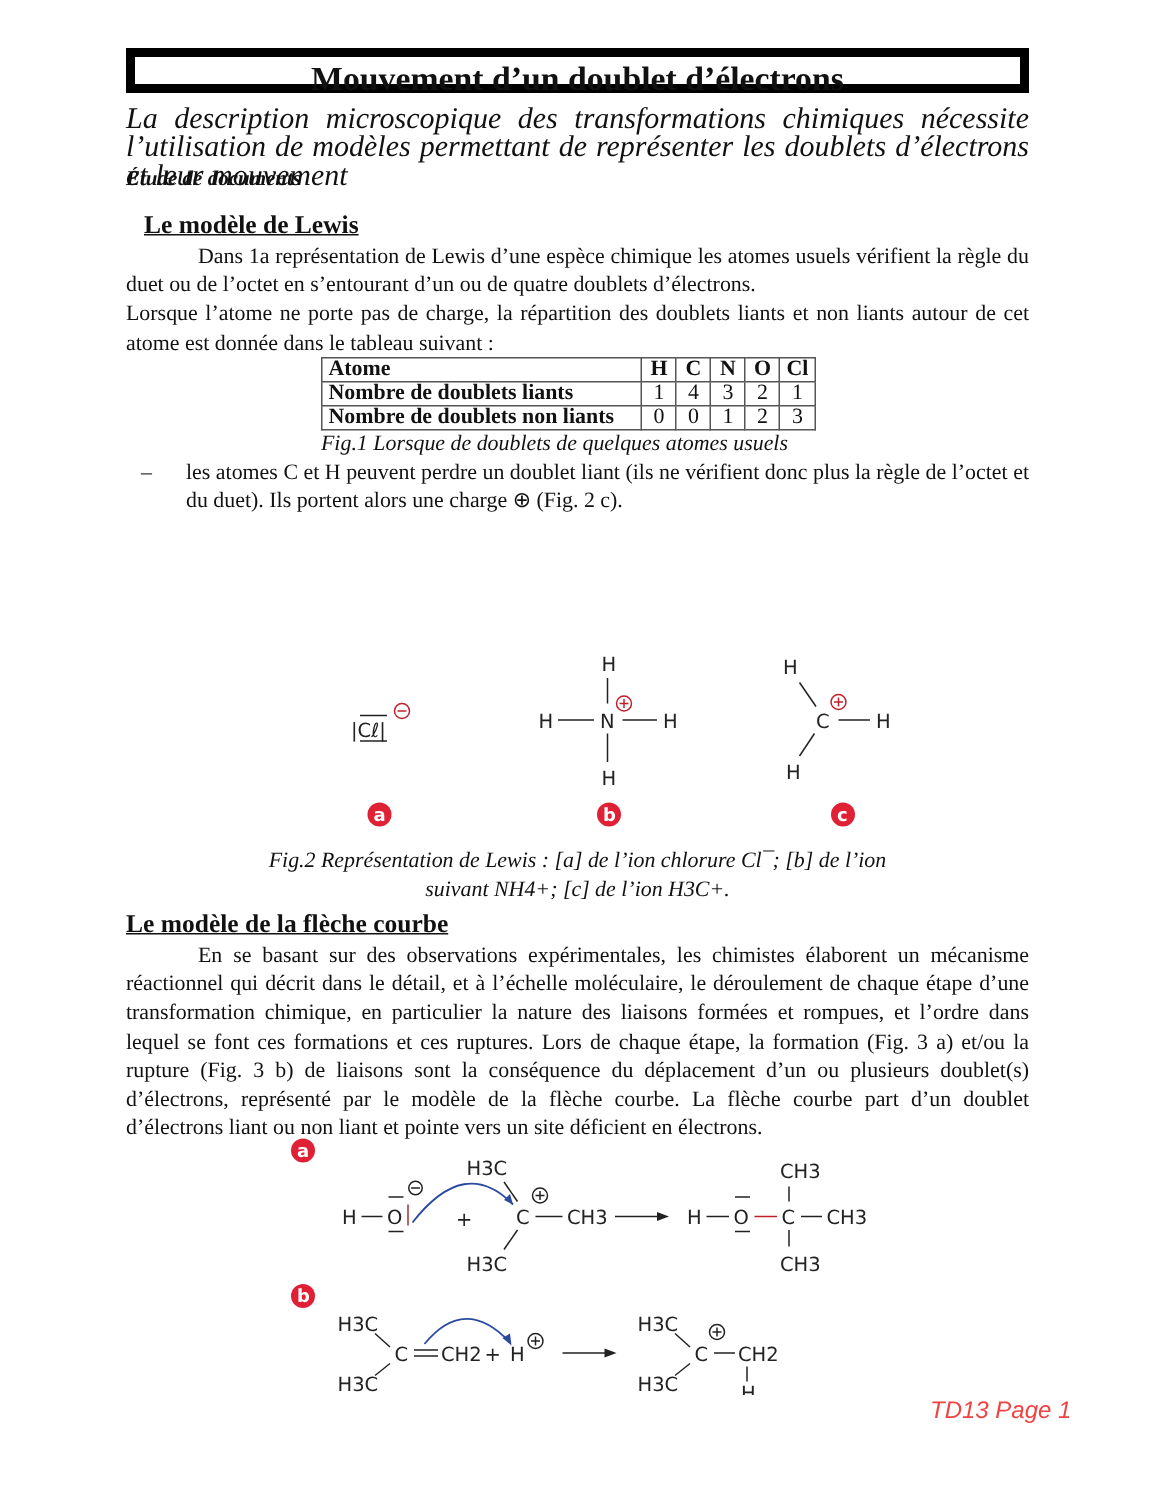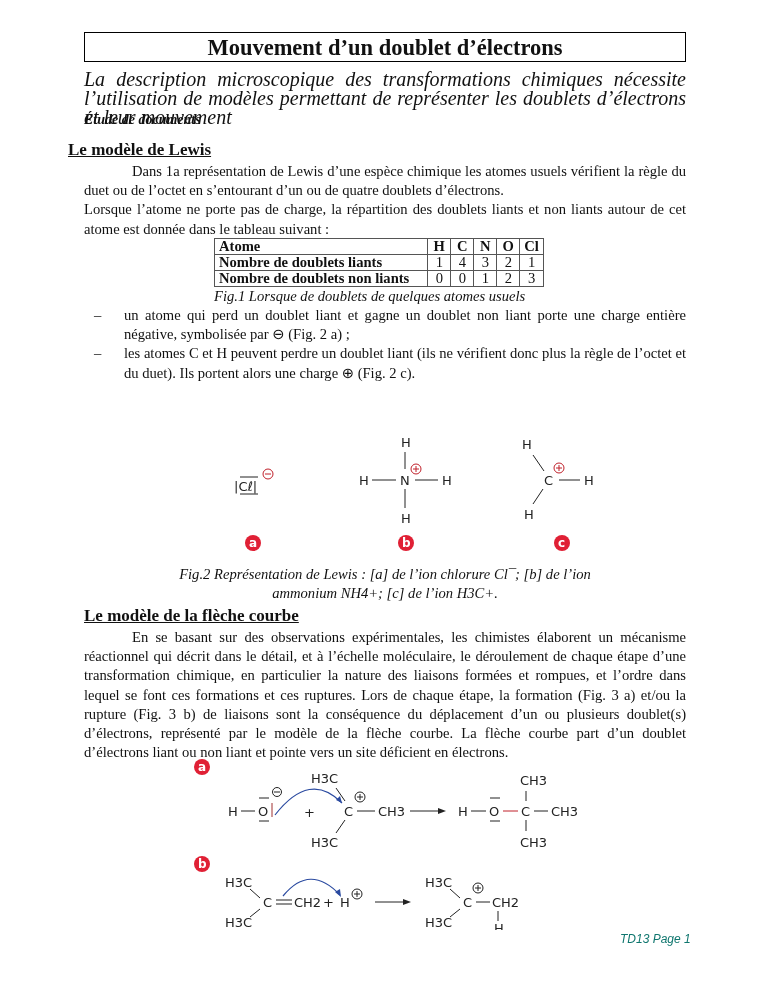--- a/index.html
+++ b/index.html
@@ -1,49 +1,49 @@
 <!DOCTYPE html>
 <html><head>
 <meta charset="utf-8">
 <style>
   html, body { margin:0; padding:0; background:#fff; }
   body { width:768px; height:994px; position:relative; overflow:hidden;
          font-family:"Liberation Serif", serif; color:#111; }
   .abs { position:absolute; }
-  .title-box { left:84px; top:32px; width:602px; height:30px; border:1px solid #000000;
+  .title-box { left:84px; top:32px; width:602px; height:30px; border:6px solid #000000;
                box-sizing:border-box; text-align:center; font-weight:bold; font-size:22.5px; line-height:29px; }
   .intro { left:84px; top:70px; width:602px; font-style:italic; font-size:20px; line-height:19px; text-align:justify; }
   .h-etude { left:84px; top:112px; font-style:italic; font-weight:bold; font-size:14px; }
   .h-sec { font-weight:bold; font-size:17px; text-decoration:underline; }
   .para { width:602px; left:84px; font-size:14.6px; line-height:19.2px; text-align:justify; }
   .indent { text-indent:48px; }
   table.atoms { left:214px; top:238px; border-collapse:collapse; font-size:14.6px; }
   table.atoms td { border:1px solid #555; padding:0 4px; line-height:15px;margin-top:29px; }
   table.atoms td.lbl { font-weight:bold; padding-right:18px; }
   table.atoms td.c { text-align:center; width:14px; }
   table.atoms tr.hdr td.c { font-weight:bold; }
   .fig1cap { left:214px; top:288px; font-style:italic; font-size:14.6px; }
   ul.dash { list-style:none; margin:0; padding:0; }
   ul.dash li { position:relative; padding-left:40px; }
   ul.dash li::before { content:"\2013"; position:absolute; left:10px; }
   .fig2cap { left:100px; top:565px; width:570px; text-align:center; font-style:italic; font-size:14.6px; line-height:19px; }
   .chem { font-family:"DejaVu Sans", sans-serif; font-size:13px; fill:#222; }
   .badge { fill:#e02035; }
   .badge-t { fill:#fff; font-family:"DejaVu Sans", sans-serif; font-size:12px; font-weight:bold; }
-  .footer { left:620px; top:932px; font-family:"Liberation Sans", sans-serif; font-style:italic; font-size:12px; color:#0f766e; }
+  .footer { left:620px; top:932px; font-family:"Liberation Sans", sans-serif; font-style:italic; font-size:16px; color:#ef4444; }
   svg text { font-family:"DejaVu Sans", sans-serif; }
 </style>
 </head>
 <body>
 
 <div class="abs title-box">Mouvement d’un doublet d’électrons</div>
 <div class="abs intro">La description microscopique des transformations chimiques nécessite l’utilisation de modèles permettant de représenter les doublets d’électrons et leur mouvement</div>
 <div class="abs h-etude">Étude de documents</div>
 
-<div class="abs h-sec" style="left:68px;top:140px;">Le modèle de Lewis</div>
+<div class="abs h-sec" style="left:96px;top:140px;">Le modèle de Lewis</div>
 <div class="abs para" style="top:162px;">
   <div class="indent">Dans 1a représentation de Lewis d’une espèce chimique les atomes usuels vérifient la règle du duet ou de l’octet en s’entourant d’un ou de quatre doublets d’électrons.</div>
   <div>Lorsque l’atome ne porte pas de charge, la répartition des doublets liants et non liants autour de cet atome est donnée dans le tableau suivant :</div>
 </div>
 
 <table class="abs atoms">
   <tbody>
       <tr class="hdr">
     <td class="lbl">Atome</td>
     <td class="c">H</td>
@@ -67,21 +67,20 @@
     <td class="c">1</td>
     <td class="c">2</td>
     <td class="c">3</td>
   </tr>
 </tbody>
   </table>
 <div class="abs fig1cap">Fig.1 Lorsque de doublets de quelques atomes usuels</div>
 
 <div class="abs para" style="top:306px;">
   <ul class="dash">
-    <li>un atome qui perd un doublet liant et gagne un doublet non liant porte une charge entière négative, symbolisée par ⊖ (Fig. 2 a) ;</li>
     <li>les atomes C et H peuvent perdre un doublet liant (ils ne vérifient donc plus la règle de l’octet et du duet). Ils portent alors une charge ⊕ (Fig. 2 c).</li>
   </ul>
 </div>
 
 <svg class="abs" style="left:0;top:425px;" width="768" height="135">
 
   <g>
     <text x="234" y="66" class="chem">|Cℓ|</text>
     <line x1="240" y1="52" x2="258" y2="52" stroke="#222" stroke-width="1"></line>
     <line x1="240" y1="69" x2="258" y2="69" stroke="#222" stroke-width="1"></line>
@@ -126,21 +125,21 @@
       <text class="badge-t" x="402" y="122">b</text>
     </g>
   <g>
       <circle class="badge" cx="562" cy="118" r="8"></circle>
       <text class="badge-t" x="558" y="122">c</text>
     </g>
 </svg>
 
 <div class="abs fig2cap">
   <div>Fig.2 Représentation de Lewis : [a] de l’ion chlorure Cl¯; [b] de l’ion</div>
-  <div>ammonium NH4+; [c] de l’ion H3C+.</div>
+  <div>suivant NH4+; [c] de l’ion H3C+.</div>
 </div>
 
 <div class="abs h-sec" style="left:84px;top:606px;text-align:center;">Le modèle de la flèche courbe</div>
 <div class="abs para indent" style="top:628px;">En se basant sur des observations expérimentales, les chimistes élaborent un mécanisme réactionnel qui décrit dans le détail, et à l’échelle moléculaire, le déroulement de chaque étape d’une transformation chimique, en particulier la nature des liaisons formées et rompues, et l’ordre dans lequel se font ces formations et ces ruptures. Lors de chaque étape, la formation (Fig. 3 a) et/ou la rupture (Fig. 3 b) de liaisons sont la conséquence du déplacement d’un ou plusieurs doublet(s)  d’électrons, représenté par le modèle de la flèche courbe. La flèche courbe part d’un doublet d’électrons liant ou non liant et pointe vers un site déficient en électrons.</div>
 
 <svg class="abs" style="left:0;top:755px;" width="768" height="175">
 
   <g>
       <circle class="badge" cx="202" cy="12" r="8"></circle>
       <text class="badge-t" x="198" y="16">a</text>

